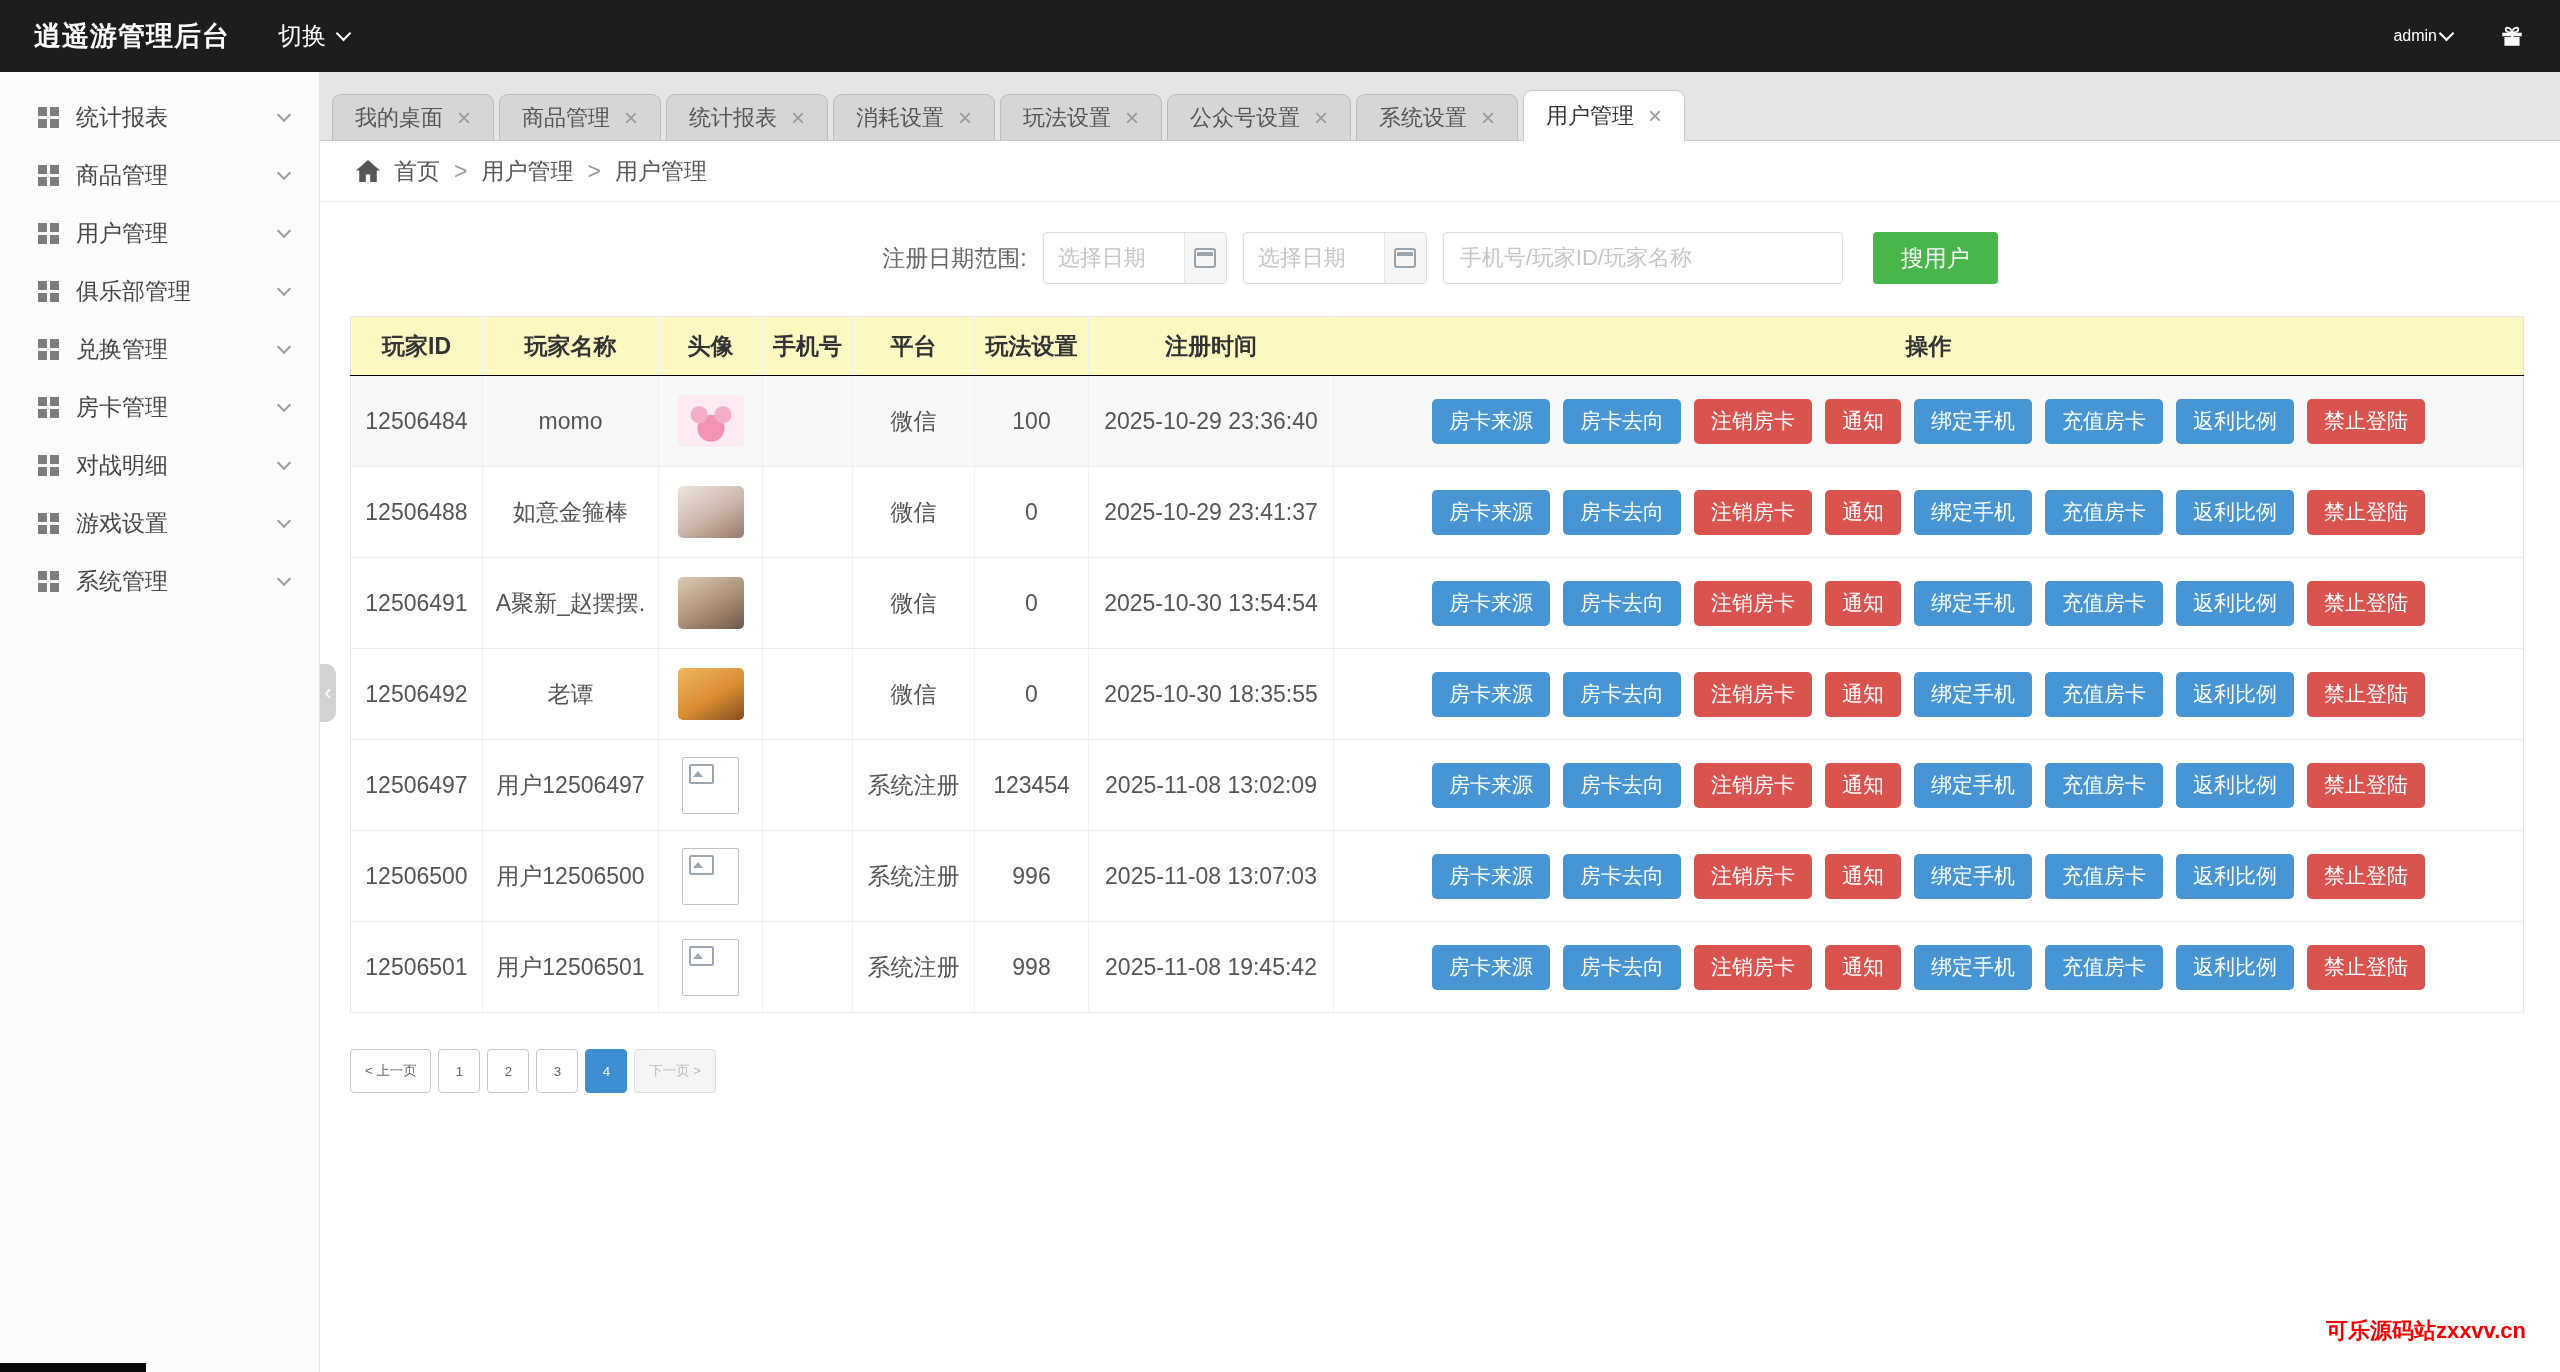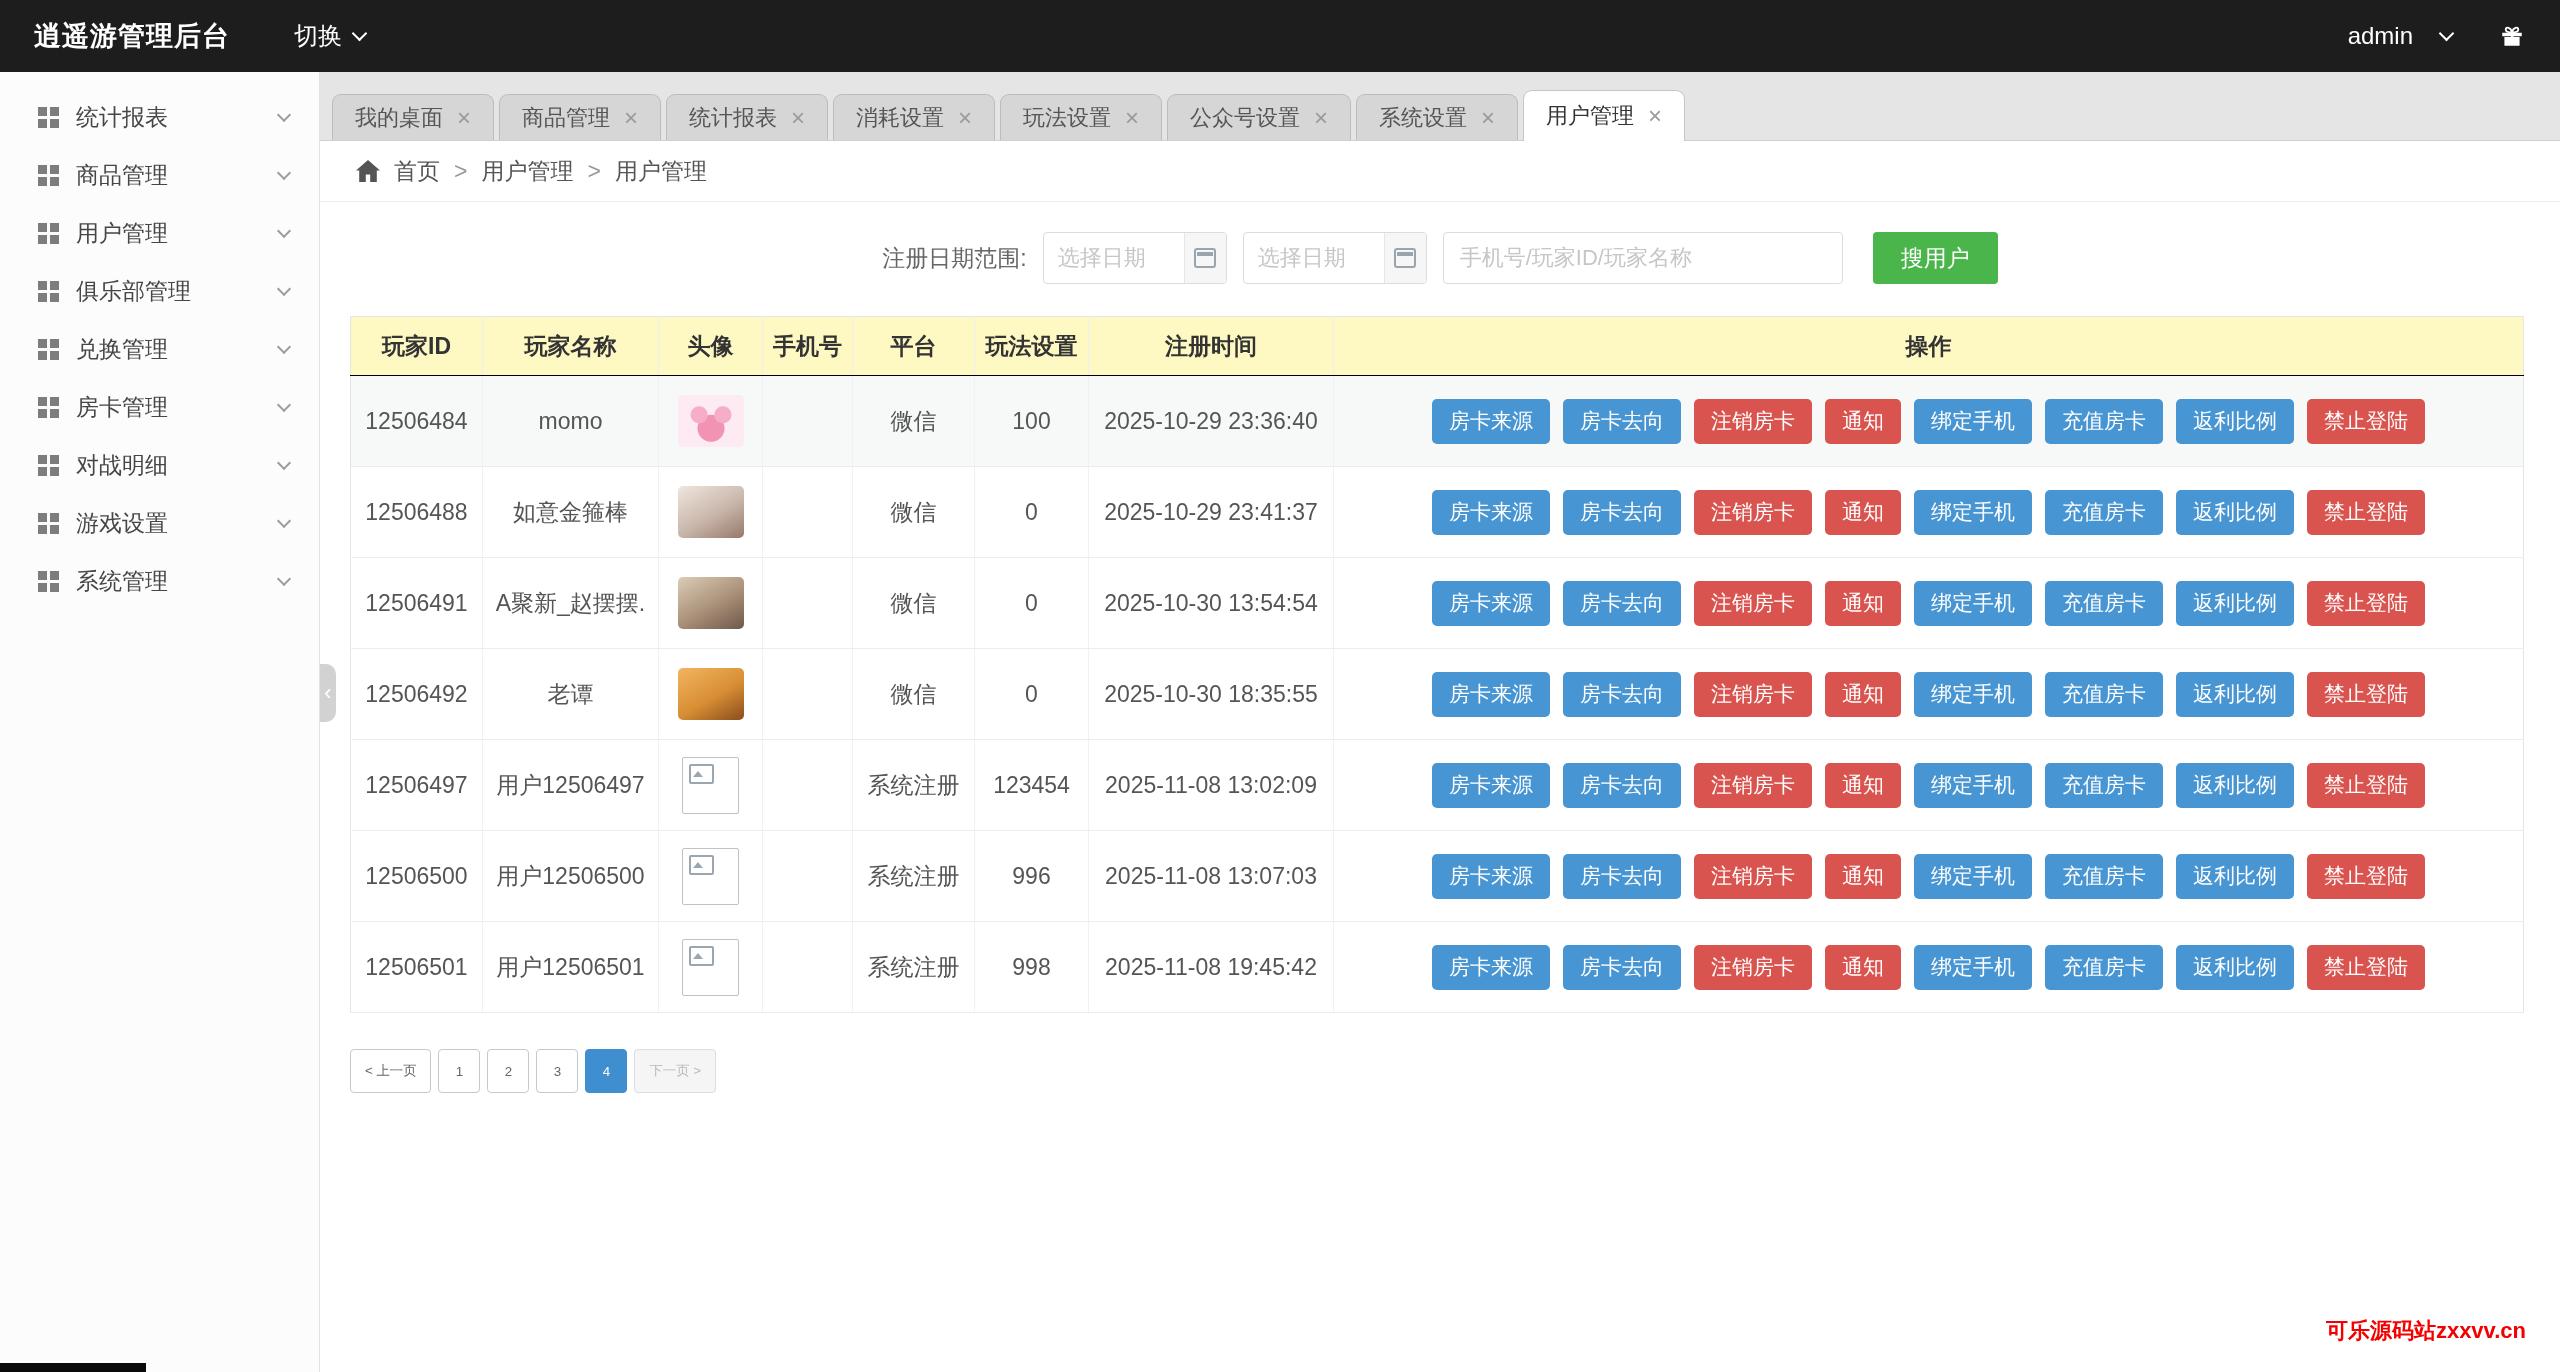--- a/index.html
+++ b/index.html
@@ -2,25 +2,25 @@
 <html><head>
 <meta charset="utf-8">
 <style>
   * { margin:0; padding:0; box-sizing:border-box; }
   html,body { width:2560px; height:1372px; overflow:hidden; background:#fff;
     font-family:"Liberation Sans","DejaVu Sans",sans-serif; }
 
   
   .topbar { height:72px; background:#1d1d1d; color:#fff; display:flex; align-items:center; padding:0 34px; }
   .brand { font-size:27px; font-weight:bold; letter-spacing:1px; }
-  .switch { margin-left:64px; font-size:24px; display:flex; align-items:center; gap:12px; cursor:pointer; }
+  .switch { margin-left:48px; font-size:24px; display:flex; align-items:center; gap:12px; cursor:pointer; }
   .chev { width:11px; height:11px; border-right:2px solid #fff; border-bottom:2px solid #fff;
     transform:rotate(45deg); margin-top:-6px; }
   .spacer { flex:1; }
-  .admin { font-size:24px; display:flex; align-items:center; gap:28px; cursor:pointer; }
+  .admin { font-size:16px; display:flex; align-items:center; gap:4px; cursor:pointer; }
   .gift { margin-left:46px; cursor:pointer; display:flex; }
 
   
   .shell { display:flex; height:1300px; position:relative; }
   .sidebar { width:320px; background:#fcfcfc; border-right:1px solid #e3e3e3; padding-top:16px; }
   .menu-item { height:58px; display:flex; align-items:center; padding:0 30px 0 38px;
     font-size:23px; color:#464646; cursor:pointer; }
   .menu-icon { width:21px; height:21px; margin-right:17px; position:relative; flex:none; }
   .menu-icon::before { content:""; position:absolute; inset:0;
     background:

